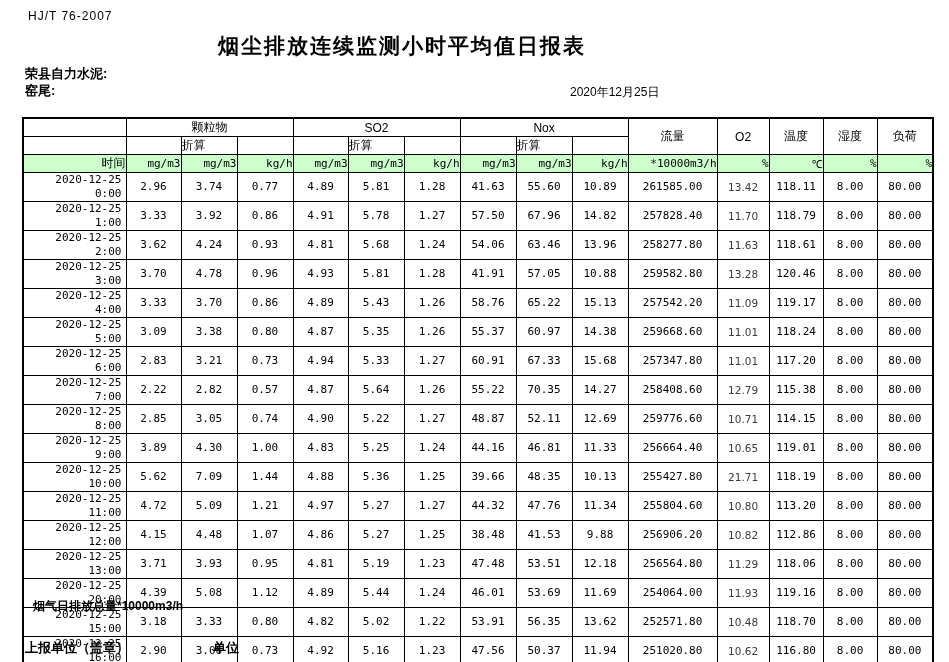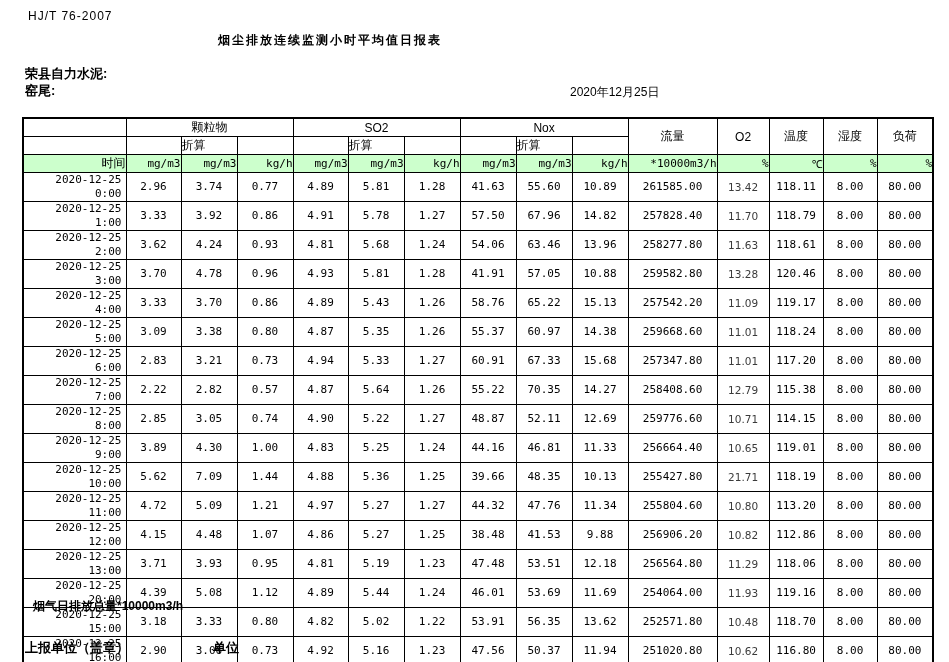--- a/index.html
+++ b/index.html
@@ -2,21 +2,21 @@
 <html><head>
 <meta charset="utf-8">
 <style>
   html,body{margin:0;padding:0;background:#ffffff;}
   body{
     width:949px;height:662px;position:relative;overflow:hidden;
     font-family:"Liberation Sans",sans-serif;color:#000;
   }
   .abs{position:absolute;white-space:nowrap;}
   .standard{left:28px;top:9px;font-size:12px;font-weight:normal;letter-spacing:1px;text-align:center;}
-  .title{left:218px;top:32px;font-size:12px;font-weight:bold;letter-spacing:2px;}
+  .title{left:218px;top:32px;font-size:21px;font-weight:bold;letter-spacing:2px;}
   .company{left:25px;top:65px;font-size:13px;font-weight:bold;}
   .location{left:25px;top:82px;font-size:13px;font-weight:bold;}
   .date{left:570px;top:84px;font-size:12px;text-align:center;}
   .tablewrap{position:absolute;left:22px;top:117px;}
   table.report{
     border-collapse:collapse;table-layout:fixed;width:910px;
     border:2px solid #000;
     font-family:"DejaVu Sans Mono",monospace;
   }
   table.report td,table.report th{

